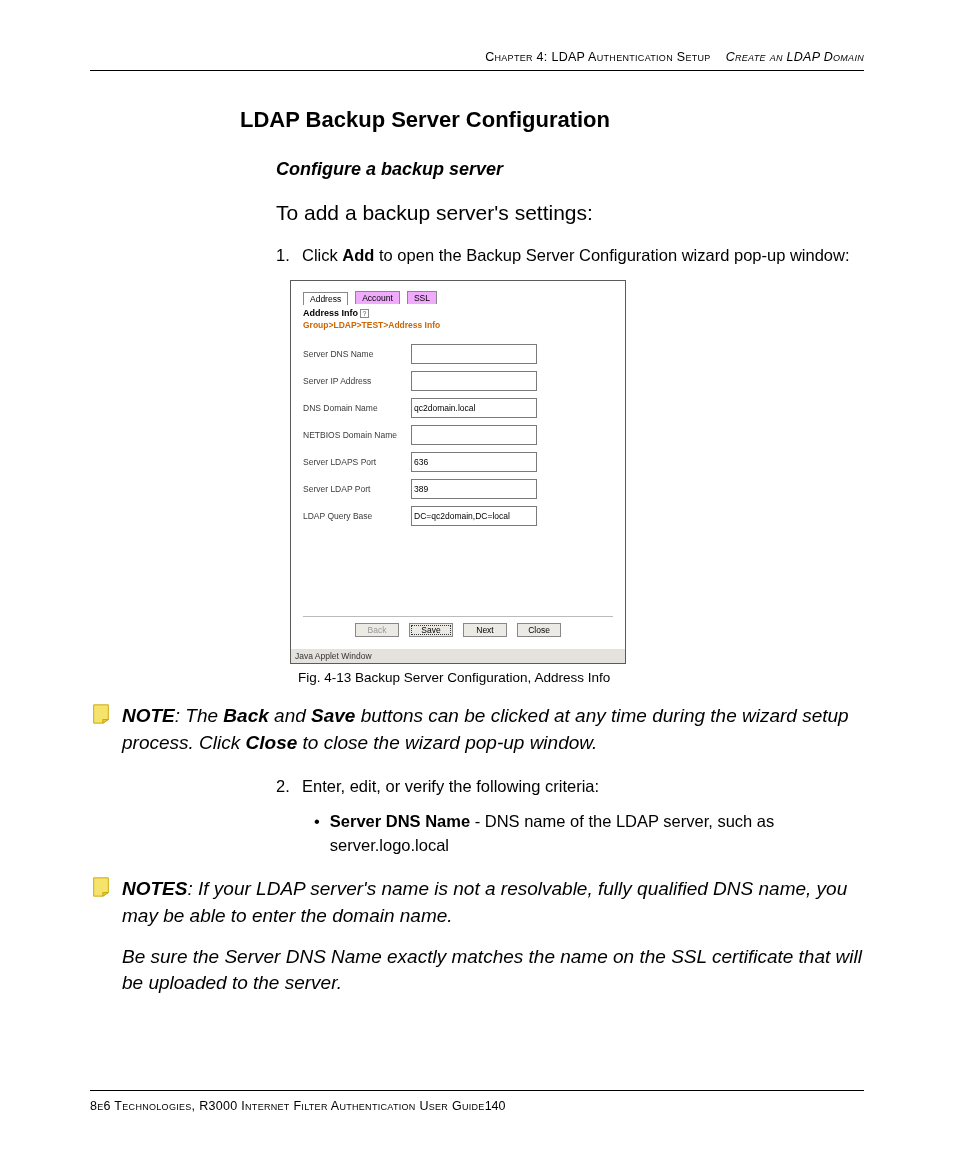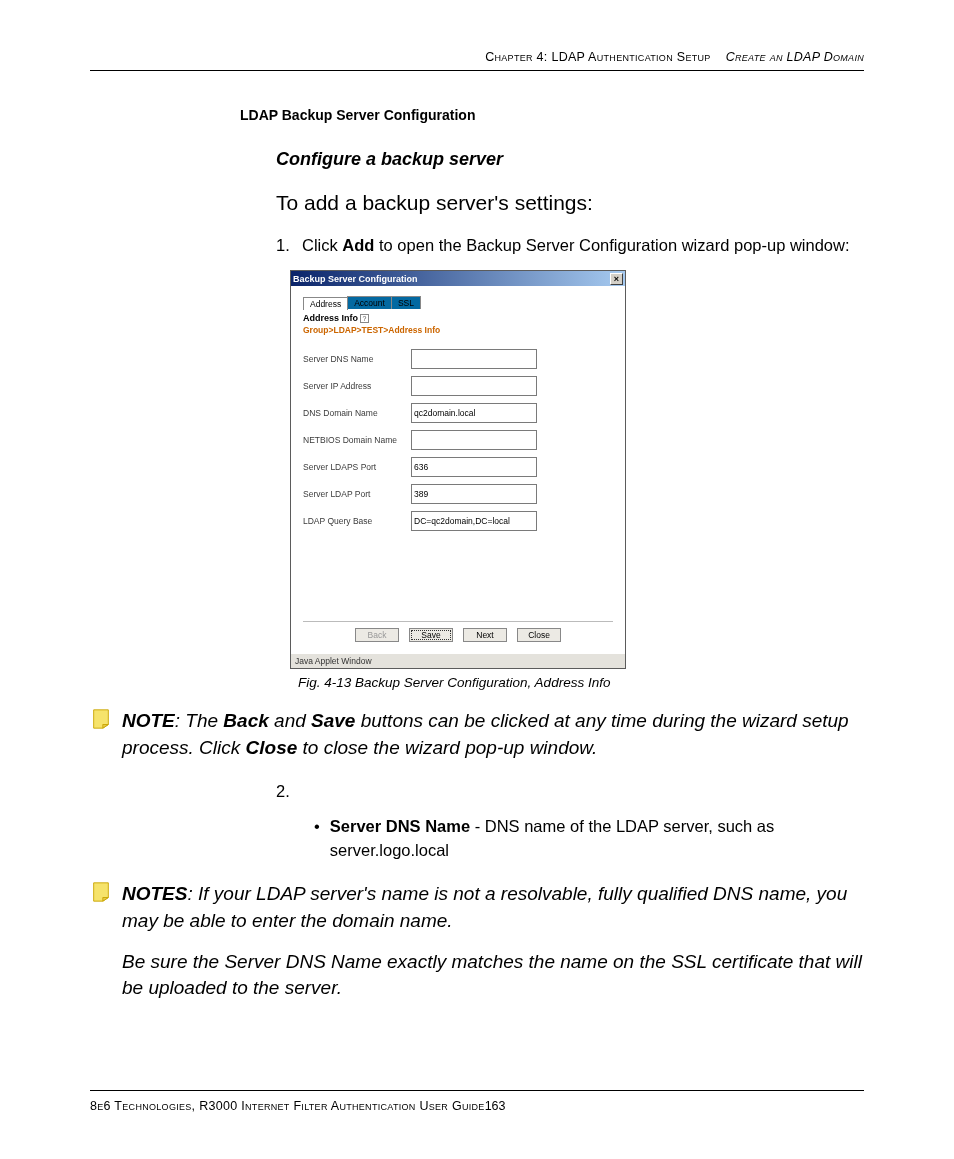--- a/index.html
+++ b/index.html
@@ -20,21 +20,21 @@
     font-variant: small-caps;
     letter-spacing: 0.3px;
     padding-bottom: 6px;
     border-bottom: 1.5px solid #000;
     margin-bottom: 36px;
   }
   .content {
     margin-left: 150px;
   }
   .h1 {
-    font-size: 14px;
+    font-size: 22px;
     font-weight: bold;
     margin-bottom: 26px;
   }
   .h2 {
     font-size: 18px;
     font-weight: bold;
     font-style: italic;
     margin-left: 36px;
     margin-bottom: 18px;
   }
@@ -91,27 +91,27 @@
     border-right-color: #404040;
     border-bottom-color: #404040;
     color: #000;
     font-size: 9px;
     text-align: center;
     line-height: 10px;
     font-family: Arial;
     font-weight: bold;
   }
   .actually { background: #fff; padding: 10px 12px 4px 12px; }
-  .tabs { display: flex; gap: 0; margin-bottom: 4px; }
+  .tabs { display: flex; gap: 8px; margin-bottom: 4px; }
   .tab {
     border: 1px solid #888;
     border-bottom: none;
     padding: 1px 6px;
     font-size: 8.5px;
-    background: #0369a1;
+    background: #f0abfc;
     margin-right: -1px;
   }
   .tab.active { background: #fff; position: relative; top: 1px; }
   .section-label { font-weight: bold; font-size: 9px; }
   .help-q {
     display:inline-block; border:1px solid #888; font-size:7px;
     width:9px; height:9px; text-align:center; line-height:8px; margin-left:2px;
     color:#555;
   }
   .breadcrumb {
@@ -157,21 +157,20 @@
   }
   .dlg-btn.disabled { color: #999; }
   .dlg-btn.focus { outline: 1px dotted #333; outline-offset: -3px; }
   .applet-status {
     font-size: 8.5px;
     background: #e4e2dc;
     padding: 2px 4px;
     color: #333;
   }
   .caption {
-    font-style: italic;
     font-size: 13.5px;
     margin-top: 6px;
     margin-left: 8px;
   }
   .note-block {
     display: flex;
     gap: 10px;
     margin-top: 18px;
     margin-left: 0;
     font-size: 19px;
@@ -215,24 +214,20 @@
       <div class="ol-item">
         <div class="ol-num">1.</div>
         <div>
           <span>Click </span><span class="bold">Add</span><span> to open the Backup Server Configuration wizard pop-up window:</span>
         </div>
       </div>
     </div>
 
     <div class="figure-wrap">
       <div class="dialog">
-        <div class="dialog-titlebar">
-          <span>Backup Server Configuration</span>
-          <div class="close-x">×</div>
-        </div>
         <div class="actually">
           <div class="tabs">
             <div class="tab active">Address</div>
             <div class="tab">Account</div>
             <div class="tab">SSL</div>
           </div>
           <div>
             <span class="section-label">Address Info</span><span class="help-q">?</span>
           </div>
           <div class="breadcrumb">Group&gt;LDAP&gt;TEST&gt;Address Info</div>
@@ -288,20 +283,21 @@
     </div>
     <div class="txt">
       <span class="lead">NOTE</span><span>: The </span><span class="inner-bold">Back</span><span> and </span><span class="inner-bold">Save</span><span> buttons can be clicked at any time during the wizard setup process. Click </span><span class="inner-bold">Close</span><span> to close the wizard pop-up window.</span>
     </div>
   </div>
 
   <div class="content" style="margin-top:18px;">
     <div class="ol">
       <div class="ol-item">
         <div class="ol-num">2.</div>
+        <div>Enter, edit, or verify the following criteria:</div>
       </div>
     </div>
     <div class="bullet-row">
       <div>•</div>
       <div>
         <span class="bold">Server DNS Name</span><span> - DNS name of the LDAP server, such as server.logo.local</span>
       </div>
     </div>
   </div>
 
@@ -316,14 +312,14 @@
       <div><span class="lead">NOTES</span><span>: If your LDAP server's name is not a resolvable, fully qualified DNS name, you may be able to enter the domain name.</span></div>
       <div style="height:14px"></div>
       <div>Be sure the Server DNS Name exactly matches the name on the SSL certificate that will be uploaded to the server.</div>
     </div>
   </div>
 
 </div>
 
 <div class="footer">
   <div class="footer-left">8e6 Technologies, R3000 Internet Filter Authentication User Guide</div>
-  <div>163</div>
+  <div>140</div>
 </div>
 
 </body></html>

